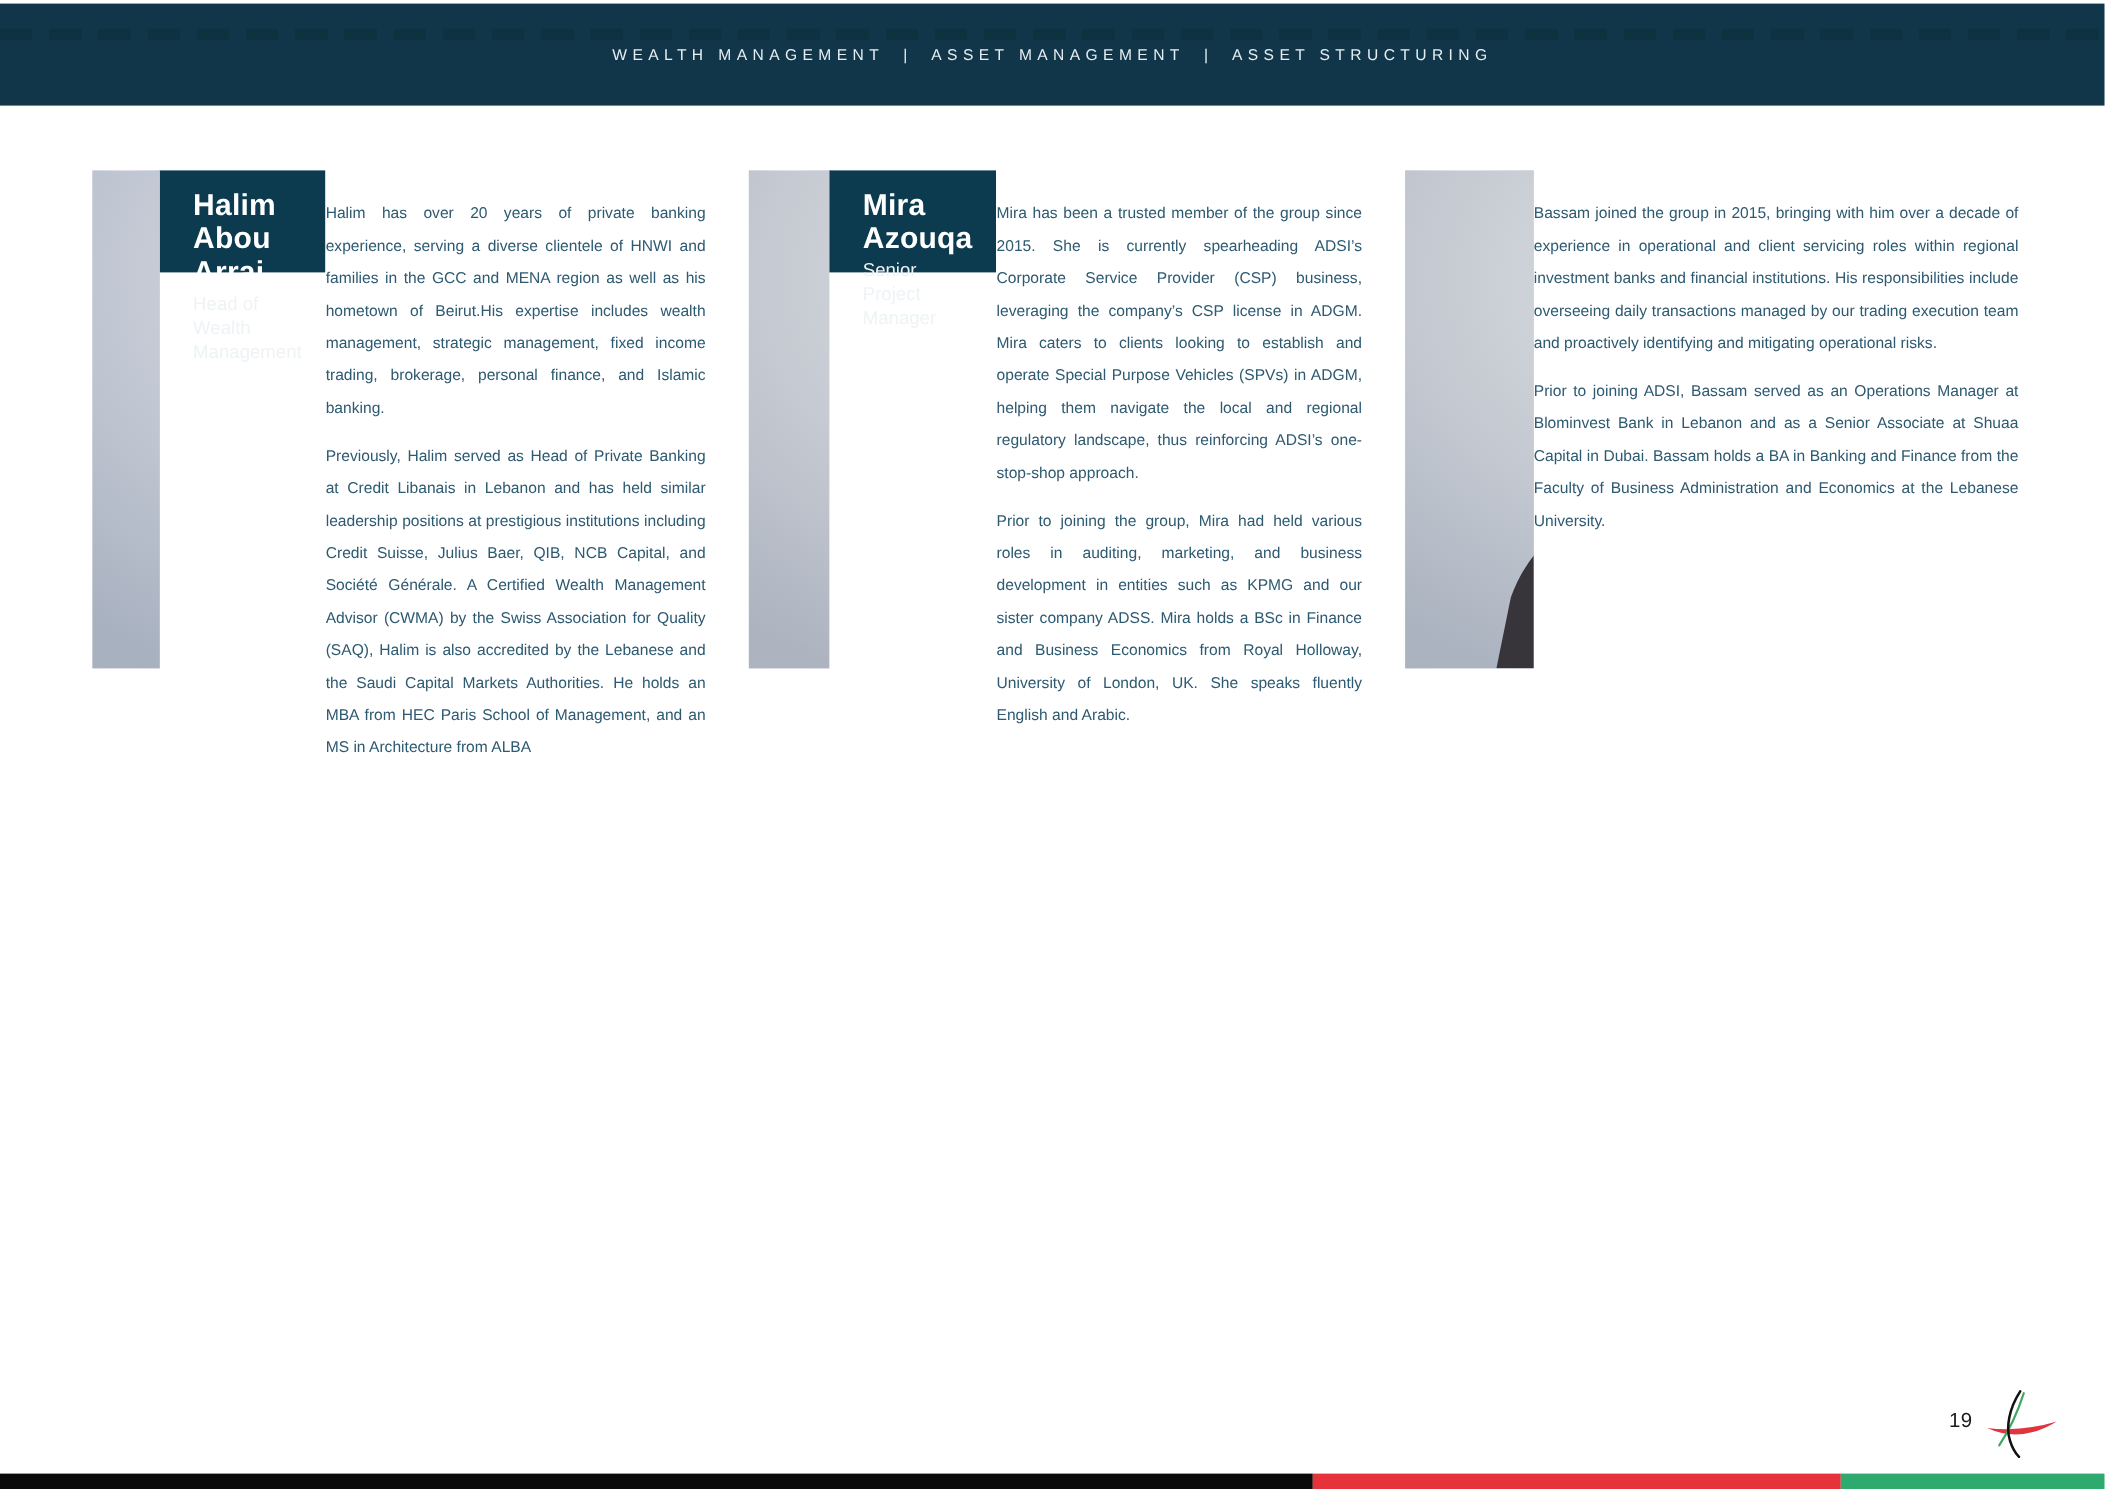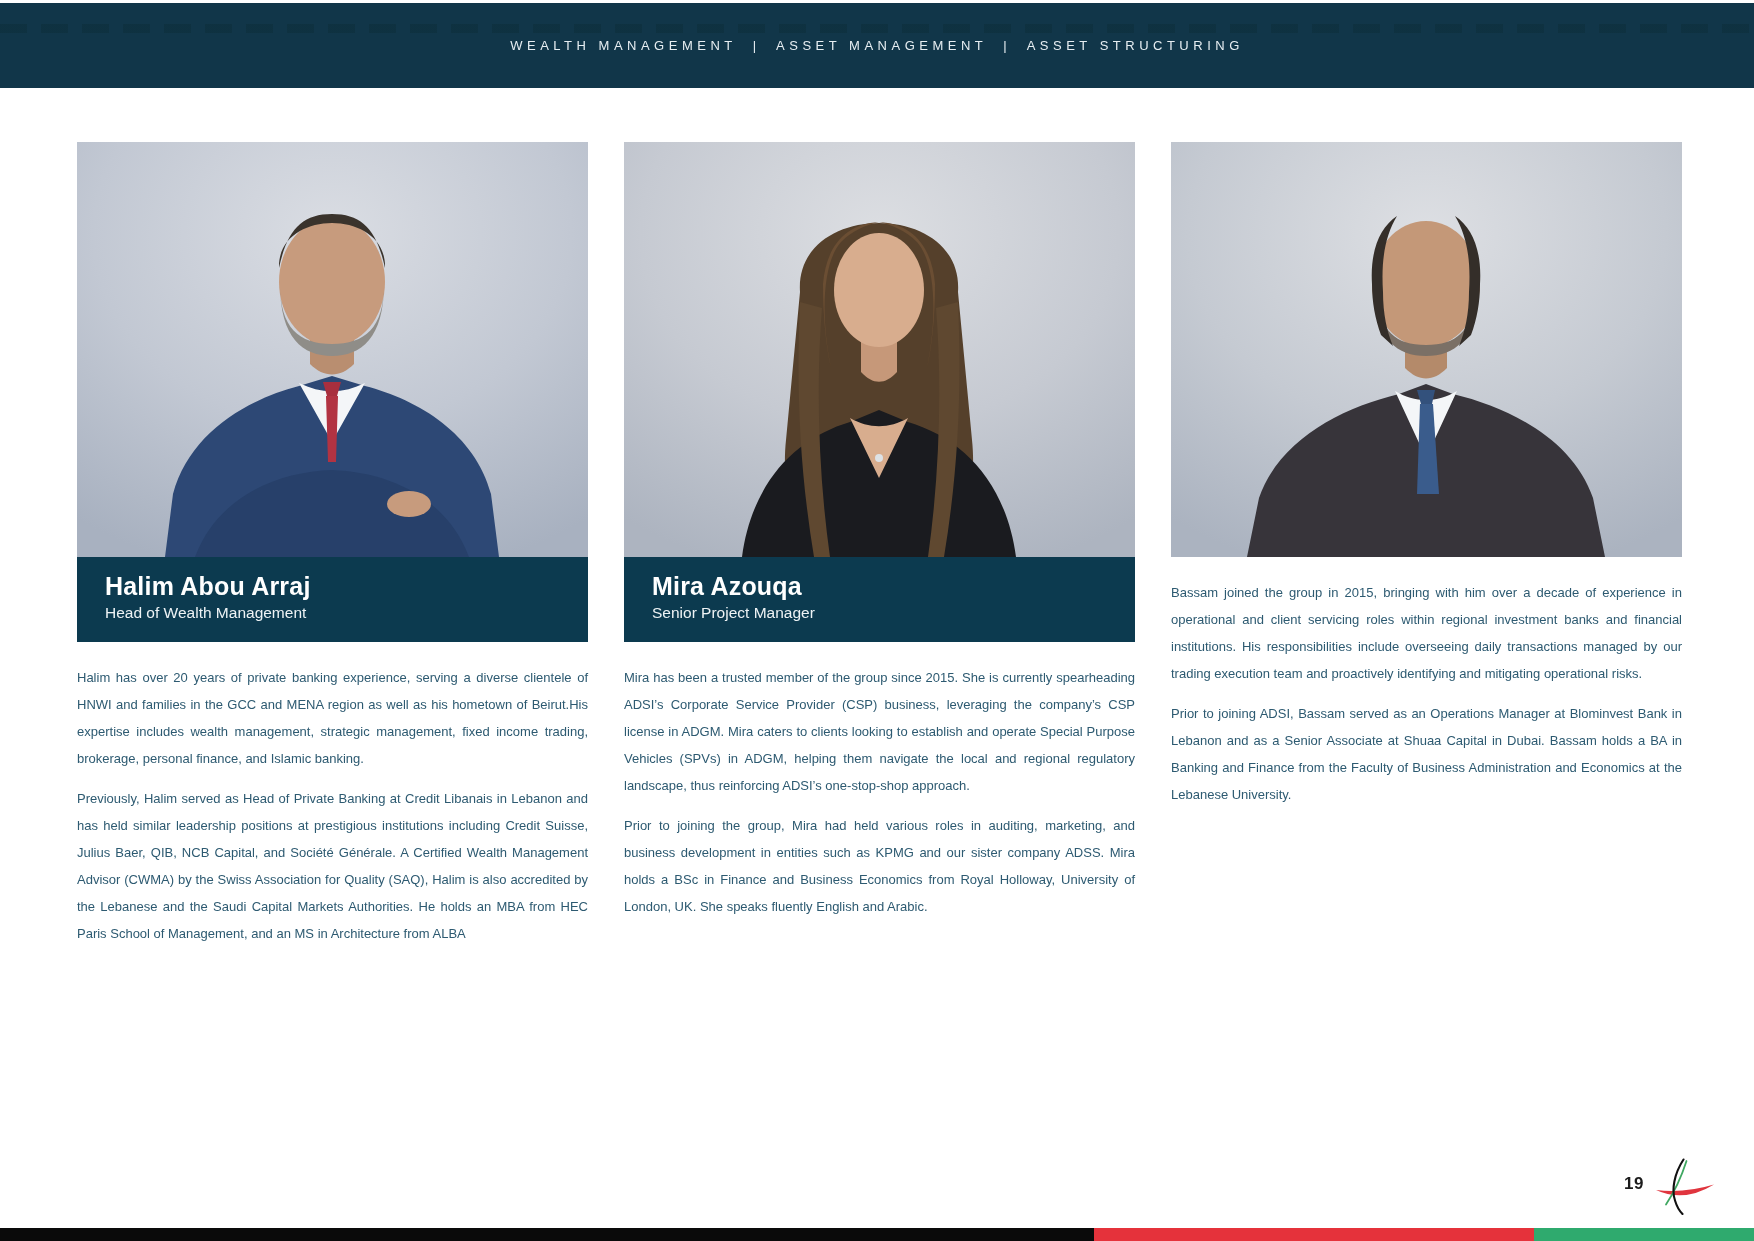--- a/index.html
+++ b/index.html
@@ -19,39 +19,39 @@
   .topbar-text{
     position:absolute;top:0;left:0;width:100%;height:100%;
     display:flex;align-items:center;justify-content:center;
     color:#e7eef2;font-size:13px;font-weight:500;letter-spacing:4.5px;white-space:pre;
   }
   
   .content{
     position:absolute;top:142px;left:77px;width:1605px;
     display:flex;gap:36px;
   }
-  .profile{width:511px;display:flex;flex-direction:column;}
+  .profile{width:511px;display:flex;}
   .photo{
     position:relative;width:511px;height:415px;overflow:hidden;
     background:radial-gradient(ellipse at 50% 22%, #dcdfe4 0%, #c3c9d3 55%, #aab3c1 100%);
   }
   .photo svg{display:block;width:511px;height:415px;}
   .plate{
     width:511px;height:85px;background:#0c3a4f;color:#ffffff;
     box-sizing:border-box;padding:15px 20px 0 28px;
   }
   .plate .name{font-size:25px;font-weight:bold;line-height:28px;letter-spacing:.2px;}
   .plate .role{font-size:15.5px;line-height:20px;margin-top:3px;color:#eef3f5;}
   .bio{margin-top:22px;color:#2d5a71;font-size:13px;line-height:27px;}
   .bio p{margin:0 0 13px 0;text-align:justify;}
   .bio p:last-child{margin-bottom:0;}
   
   .pagenum{
     position:absolute;right:110px;bottom:47px;
-    font-size:17px;font-weight:bold;color:#1c1c1c;letter-spacing:.5px;
+    font-size:17px;font-weight:normal;color:#1c1c1c;letter-spacing:.5px;
   }
   .logo{position:absolute;right:39px;bottom:26px;width:60px;height:57px;}
   .footer-bar{position:absolute;left:0;bottom:0;width:100%;height:13px;display:flex;}
   .footer-bar .seg-black{width:62.36%;height:100%;background:#0a0a0a;}
   .footer-bar .seg-red{width:25.1%;height:100%;background:#e5323b;}
   .footer-bar .seg-green{width:12.54%;height:100%;background:#2faa6e;}
 </style>
 </head>
 <body>
 

